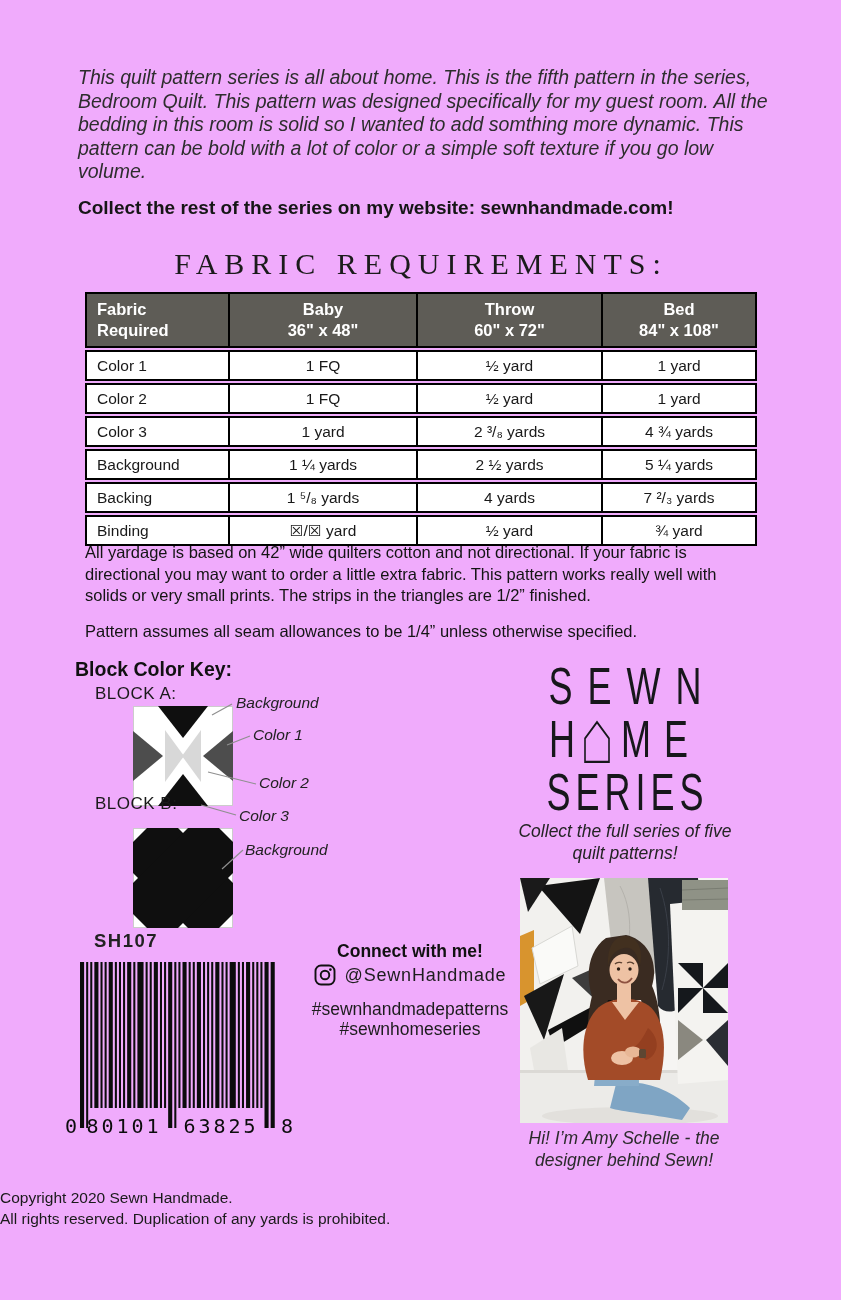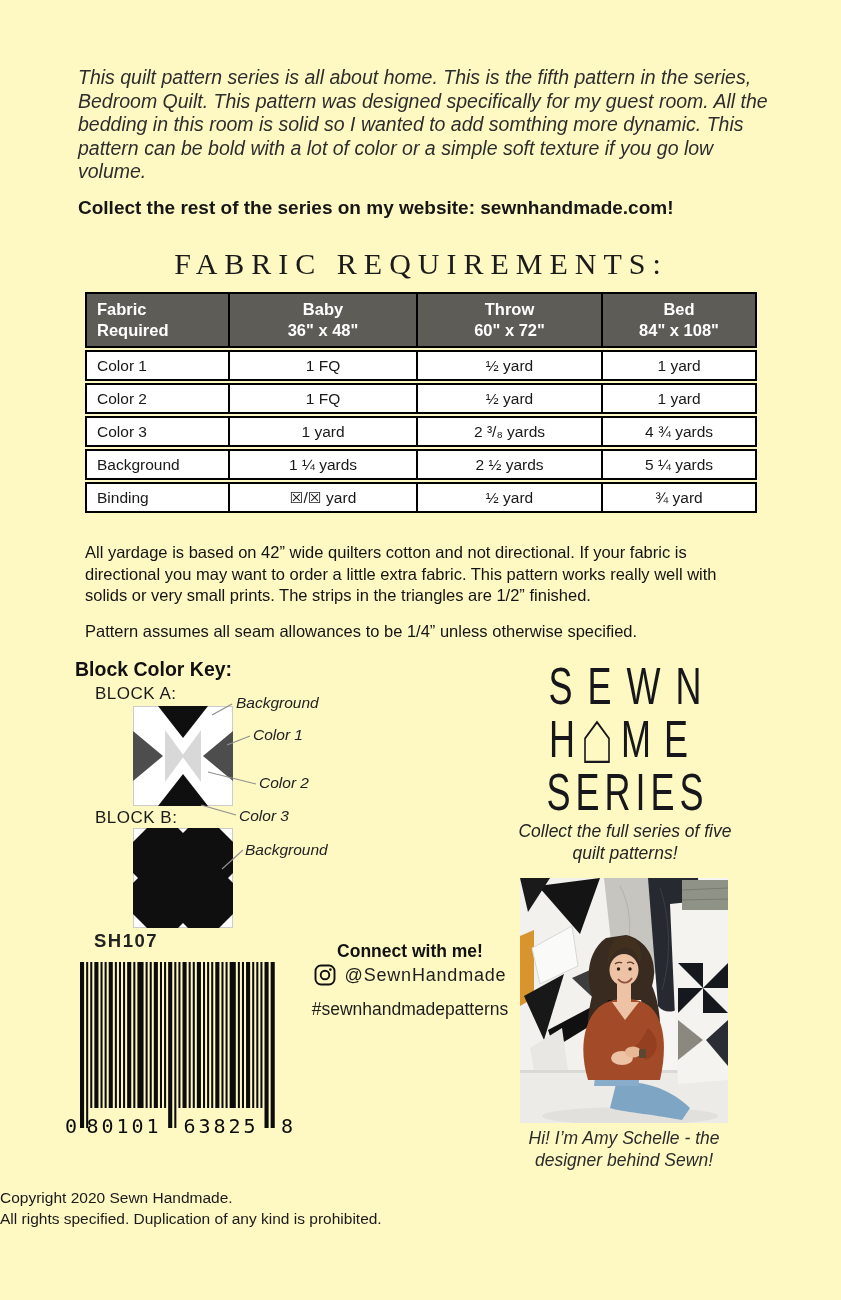--- a/index.html
+++ b/index.html
@@ -1,19 +1,19 @@
 <!DOCTYPE html>
 <html><head>
 <meta charset="utf-8">
 <style>
   * { margin:0; padding:0; box-sizing:border-box; }
   html,body { background:#ffffff; }
   .page {
     position:relative; width:841px; height:1300px; margin:0 auto;
-    background:#fef9c3; overflow:hidden;
+    background:#f0abfc; overflow:hidden;
     font-family:"Liberation Sans","DejaVu Sans",sans-serif; color:#1c1c1c;
   }
   
   .intro {
     position:absolute; left:78px; top:66px; width:694px;
     font-style:italic; font-size:19.5px; line-height:23.5px; color:#2d2d2d;
   }
   .collect-line {
     position:absolute; left:78px; top:197px; width:700px;
     font-weight:bold; font-size:19px; color:#161616;
@@ -46,21 +46,21 @@
     position:absolute; left:85px; width:672px; 
     font-size:16.5px; line-height:21.5px; color:#141414;
   }
   .note1 { top:542px; }
   .note2 { top:621px; }
   
   .block-key { position:absolute; left:75px; top:658px; width:320px; height:320px; }
   .bk-title { position:absolute; left:0; top:0; font-size:19.5px; font-weight:bold; color:#111; }
   .bk-block-label { position:absolute; font-size:17px; letter-spacing:0.5px; color:#1a1a1a; }
   .bk-a-label { left:20px; top:26px; }
-  .bk-b-label { left:20px; top:150px; }
+  .bk-b-label { left:20px; top:136px; }
   .bk-svg { position:absolute; left:58px; width:100px; height:100px; }
   .bk-a { top:48px; }
   .bk-b { top:170px; }
   .bk-lines { position:absolute; left:0; top:0; width:320px; height:320px; pointer-events:none; }
   .callout { position:absolute; font-style:italic; font-size:15.5px; color:#222; white-space:nowrap; }
   .co-bg-a   { left:161px; top:36px; }
   .co-color1 { left:178px; top:68px; }
   .co-color2 { left:184px; top:116px; }
   .co-color3 { left:164px; top:149px; }
   .co-bg-b   { left:170px; top:183px; }
@@ -154,20 +154,26 @@
       <td>2 ³/₈ yards</td>
       <td>4 ¾ yards</td>
     </tr>
     <tr>
       <td class="label">Background</td>
       <td>1 ¼ yards</td>
       <td>2 ½ yards</td>
       <td>5 ¼ yards</td>
     </tr>
     <tr>
+      <td class="label">Backing</td>
+      <td>1 ⁵/₈ yards</td>
+      <td>4 yards</td>
+      <td>7 ²/₃ yards</td>
+    </tr>
+    <tr>
       <td class="label">Binding</td>
       <td>☒/☒ yard</td>
       <td>½ yard</td>
       <td>¾ yard</td>
     </tr>
   </tbody>
     </table>
 
   <p class="note1">All yardage is based on 42” wide quilters cotton and not directional. If your fabric is directional you may want to order a little extra fabric. This pattern works really well with solids or very small prints. The strips in the triangles are 1/2” finished.</p>
   <p class="note2">Pattern assumes all seam allowances to be 1/4” unless otherwise specified.</p>
@@ -221,20 +227,21 @@
   <div class="ig-row">
     <svg width="22" height="22" viewBox="0 0 22 22">
       <rect x="1.5" y="1.5" width="19" height="19" rx="5.5" fill="none" stroke="#111" stroke-width="1.9"></rect>
       <circle cx="11" cy="11" r="4.3" fill="none" stroke="#111" stroke-width="1.9"></circle>
       <circle cx="16.4" cy="5.6" r="1.3" fill="#111"></circle>
     </svg>
     <span class="ig-handle">@SewnHandmade</span>
   </div>
   <div class="hashtags">
     <div>#sewnhandmadepatterns</div>
+    <div>#sewnhomeseries</div>
   </div>
 
   <svg class="barcode" width="232" height="186" viewBox="0 0 232 186">
     <g>
         <rect x="14.00" y="6" width="4.10" height="166" fill="#0c0c0c"></rect>
         <rect x="20.15" y="6" width="2.05" height="166" fill="#0c0c0c"></rect>
         <rect x="24.25" y="6" width="2.05" height="146" fill="#0c0c0c"></rect>
         <rect x="28.35" y="6" width="4.10" height="146" fill="#0c0c0c"></rect>
         <rect x="34.50" y="6" width="2.05" height="146" fill="#0c0c0c"></rect>
         <rect x="38.60" y="6" width="2.05" height="146" fill="#0c0c0c"></rect>
@@ -330,16 +337,16 @@
       <rect x="119" y="171" width="7" height="9" rx="1.5" fill="#5d4632"></rect>
     </g>
   </svg>
   <div class="photo-caption">
     <div>Hi! I’m Amy Schelle - the</div>
     <div>designer behind Sewn!</div>
   </div>
 
   <div class="footer">
     <div>Copyright 2020 Sewn Handmade.</div>
-    <div>All rights specified. Duplication of any kind is prohibited.</div>
+    <div>All rights reserved. Duplication of any yards is prohibited.</div>
   </div>
 
 </div>
 
 </body></html>

